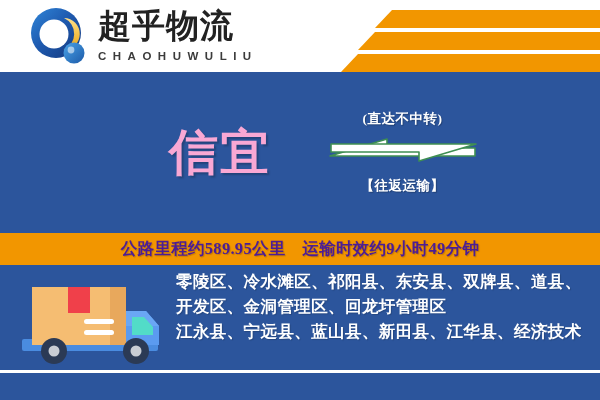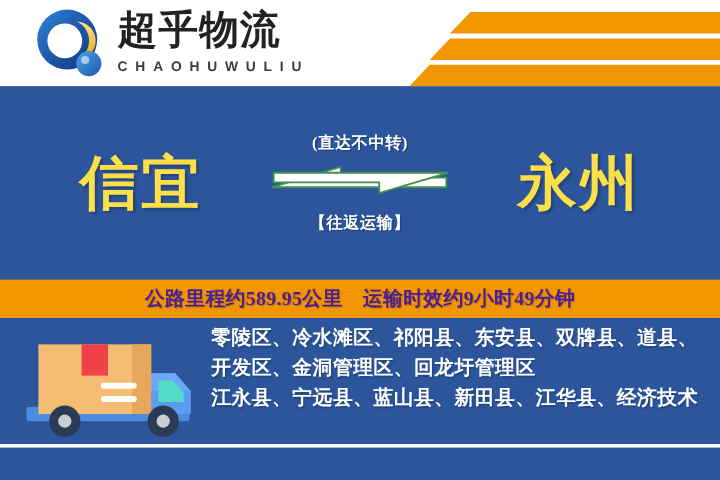--- a/index.html
+++ b/index.html
@@ -98,21 +98,21 @@
     height: 161px;
     display: flex;
     align-items: center;
     justify-content: center;
   }
 
   .city {
     font-family: "Liberation Serif", "DejaVu Serif", serif;
     font-size: 49px;
     font-weight: bold;
-    color: #fde047;
+    color: #f9a8d4;
     letter-spacing: 2px;
     white-space: nowrap;
     text-shadow: 2px 2px 2px rgba(0,0,0,0.22);
   }
   .city-origin { width: 205px; text-align: center; }
   .city-dest   { width: 205px; text-align: center; }
 
   .arrow-block {
     width: 160px;
     display: flex;
@@ -264,21 +264,20 @@
             <g fill="#ffffff" stroke="#3f8f52" stroke-width="1.6" stroke-linejoin="round">
               <polygon points="3,25 60,8 60,17 148,17 148,25"></polygon>
               <polygon points="149,13 92,30 92,21 4,21 4,13"></polygon>
             </g>
           </svg>
         </div>
 
         <div class="arrow-bottom-note">【往返运输】</div>
       </div>
 
-      <div class="city city-dest">永州</div>
     </div>
   </div>
 
   <div class="info-band">
     <span class="info-band-text">公路里程约589.95公里　运输时效约9小时49分钟</span>
   </div>
 
   <div class="coverage">
 
     <div class="truck">

